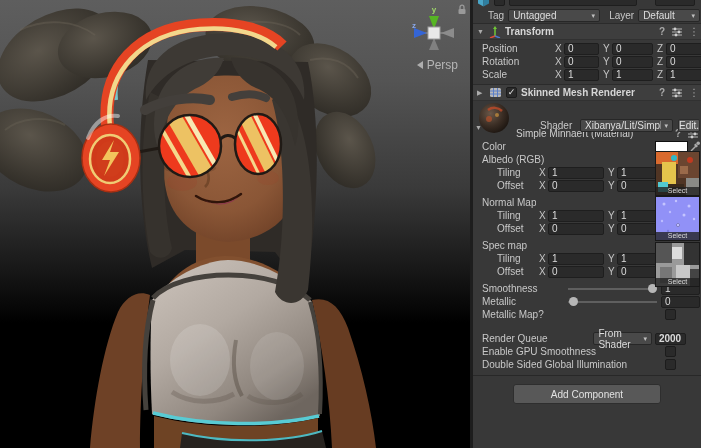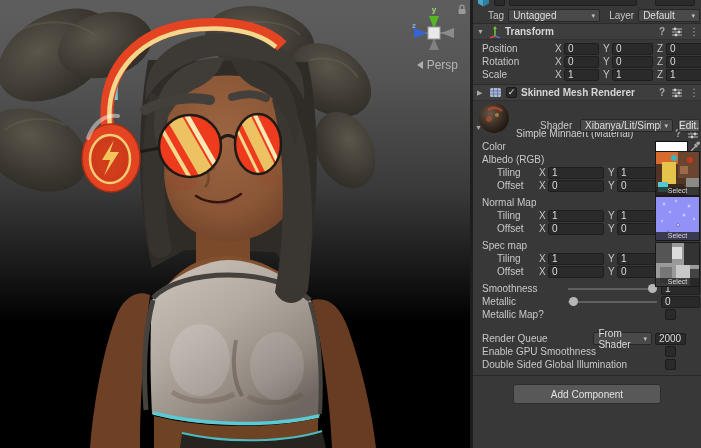--- a/index.html
+++ b/index.html
@@ -81,21 +81,21 @@
 
   .sl-lbl{width:86px;}
   .slider{flex:1;height:13px;position:relative;}
   .slider .track{position:absolute;left:0;right:0;top:6px;height:2px;background:#5f5f5f;}
   .slider .knob{position:absolute;top:2px;width:9px;height:9px;border-radius:50%;background:#b6b6b6;}
   .knob-r{right:0;} .knob-l{left:1px;}
   .sl-fld{width:39px;margin-left:4px;margin-right:1px;}
   .cb-row .cb{margin-left:auto;margin-right:25px;}
   #rq-lbl{width:140px;}
   #rq-dd{width:71px;}
-  #rq-fld{width:37px;margin-left:3px;margin-right:15px;}
+  #rq-fld{width:37px;margin-left:3px;margin-right:15px;font-weight:bold;}
 
   #add-comp-sec{margin-top:4px;border-top:1px solid #282828;padding-top:8px;}
   #add-comp{width:146px;height:18px;margin:0 auto;background:#585858;border:1px solid #2e2e2e;
             border-radius:3px;color:#e2e2e2;font-size:10px;display:flex;align-items:center;
             justify-content:center;}
 </style>
 </head>
 <body>
 
 <div id="app">

